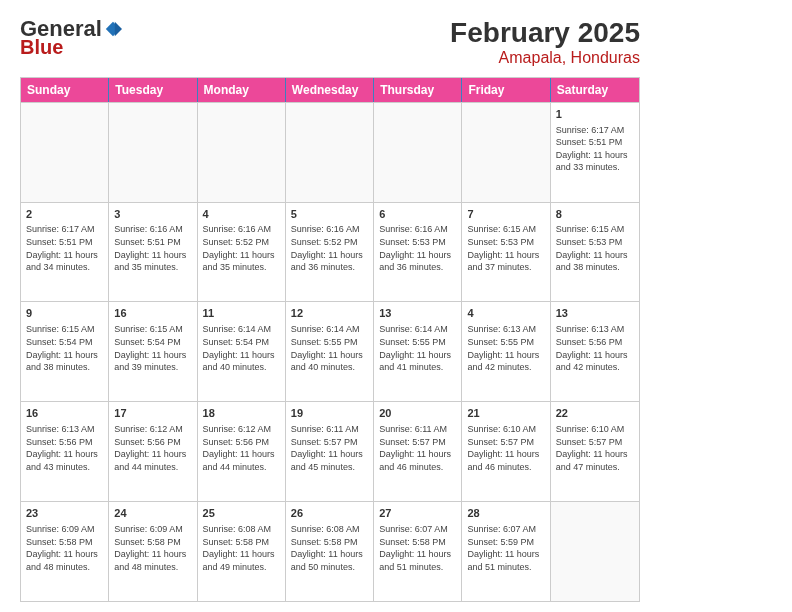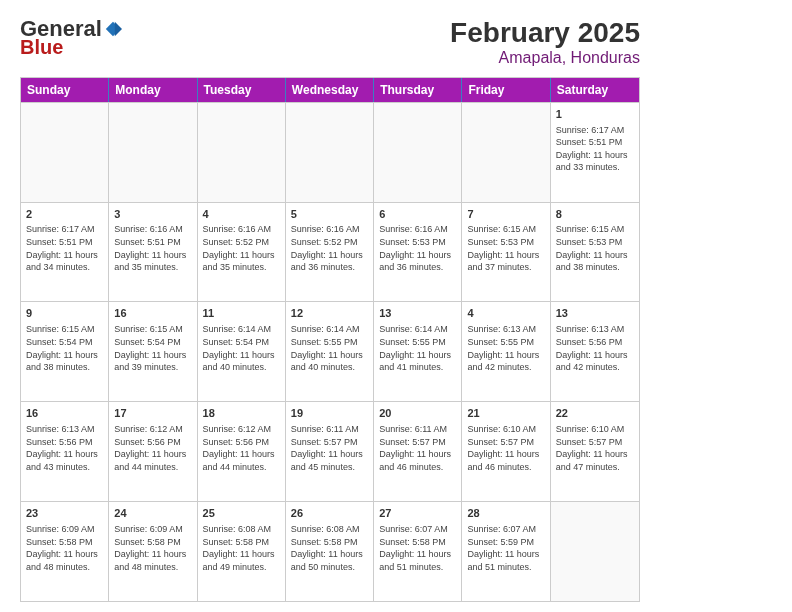--- a/index.html
+++ b/index.html
@@ -48,32 +48,32 @@
     }
     .title-block h1 {
       font-size: 28px;
       font-weight: bold;
       color: #333;
       line-height: 1.1;
     }
     .title-block h2 {
       font-size: 16px;
       font-weight: normal;
-      color: #701a75;
+      color: #b91c1c;
     }
     .calendar {
       flex: 1;
       display: flex;
       flex-direction: column;
       border: 1px solid #ccc;
     }
     .cal-header {
       display: grid;
       grid-template-columns: repeat(7, 1fr);
-      background: #a21caf;
+      background: #ec4899;
     }
     .cal-header-cell {
       color: #fff;
       font-size: 12px;
       font-weight: bold;
       padding: 5px 6px;
       border-right: 1px solid #3a80c0;
     }
     .cal-header-cell:last-child { border-right: none; }
     .cal-body {
@@ -127,22 +127,22 @@
     </div>
     <div class="title-block">
       <h1>February 2025</h1>
       <h2>Amapala, Honduras</h2>
     </div>
   </div>
 
   <div class="calendar">
     <div class="cal-header">
     <div class="cal-header-cell">Sunday</div>
+        <div class="cal-header-cell">Tuesday</div>
         <div class="cal-header-cell">Monday</div>
-        <div class="cal-header-cell">Tuesday</div>
         <div class="cal-header-cell">Wednesday</div>
         <div class="cal-header-cell">Thursday</div>
         <div class="cal-header-cell">Friday</div>
         <div class="cal-header-cell">Saturday</div>
       </div>
     <div class="cal-body">
     <div class="cal-row">
           <div class="cal-cell empty"></div>
           <div class="cal-cell empty"></div>
           <div class="cal-cell empty"></div>

